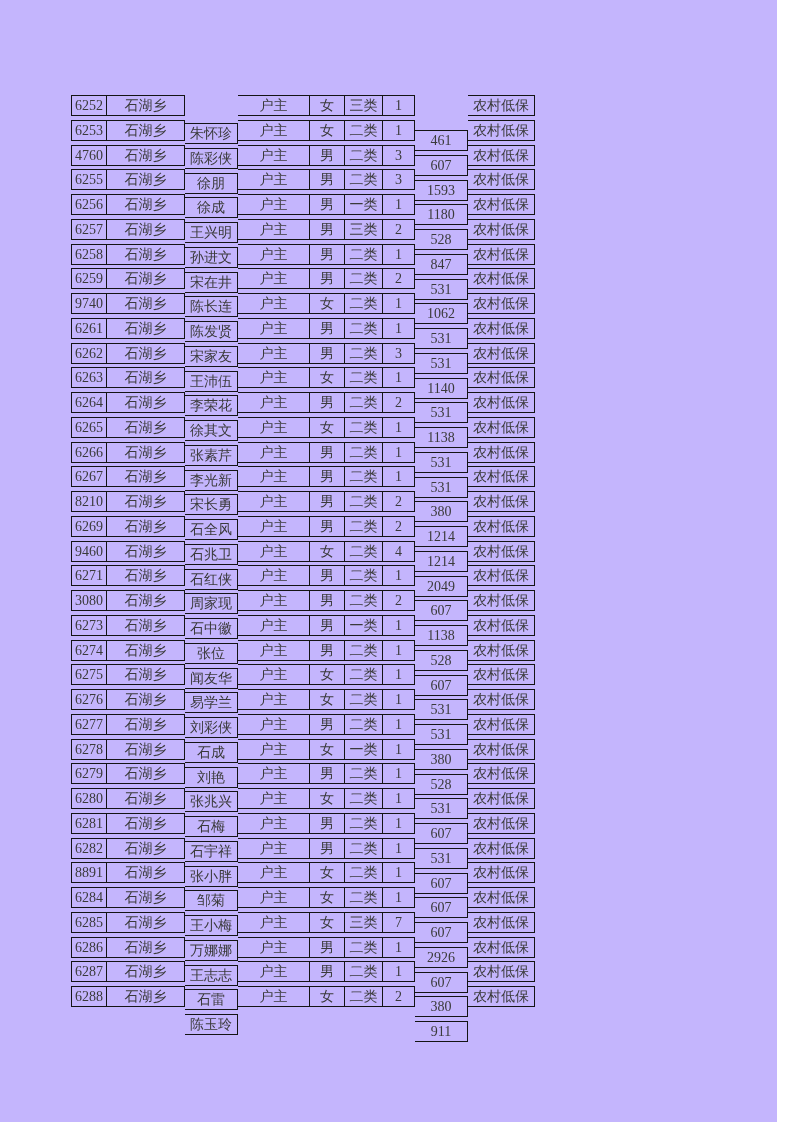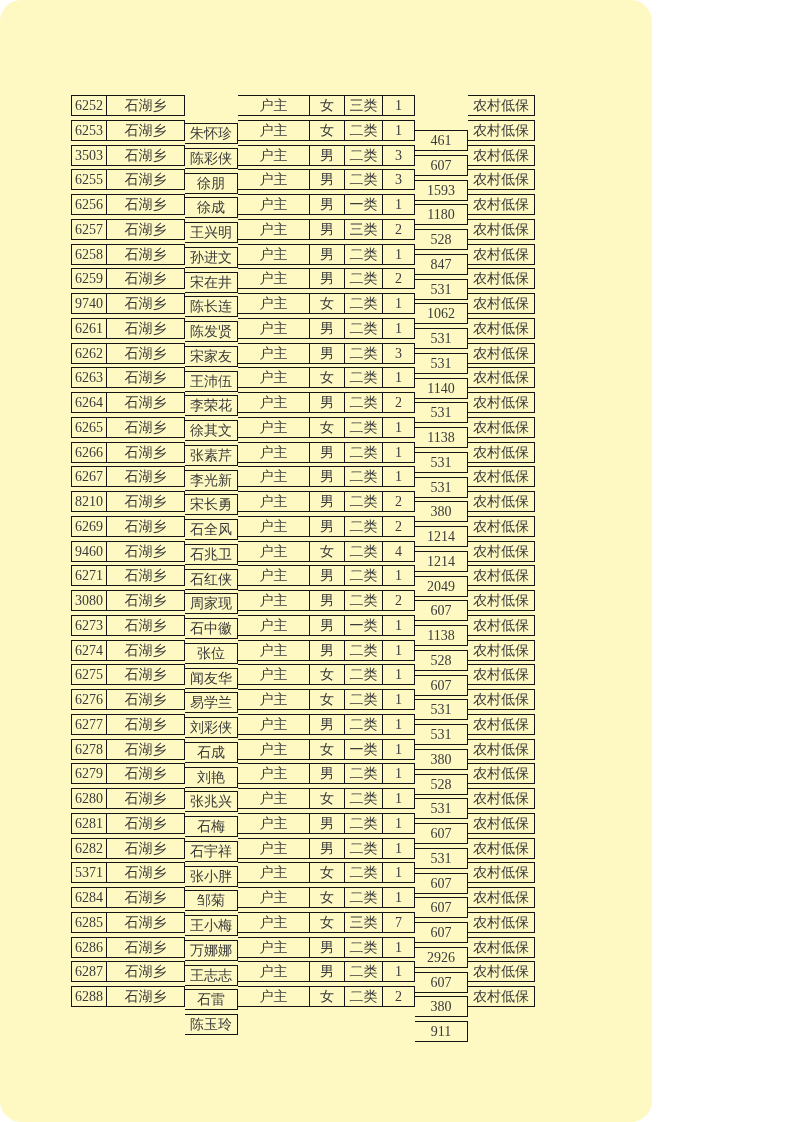--- a/index.html
+++ b/index.html
@@ -2,26 +2,25 @@
 <html><head>
 <meta charset="utf-8">
 <style>
   html, body {
     margin: 0;
     padding: 0;
     background: #ffffff;
   }
   .page {
     position: relative;
-    width: 652px;
+    width: 777px;
     height: 1122px;
-    background: #fef9c3;
+    background: #c4b5fd;
     overflow: hidden;
     font-family: "Liberation Serif", "DejaVu Serif", serif;
-    border-radius: 21px;
   }
   .table {
     position: absolute;
     left: 71px;
     top: 95px;
     width: 464px;
     height: 912px;
     display: flex;
     flex-direction: column;
     justify-content: space-between;
@@ -75,21 +74,21 @@
         <div class="cell c1">石湖乡</div>
         <div class="cell c2">陈彩侠</div>
         <div class="cell c3">户主</div>
         <div class="cell c4">女</div>
         <div class="cell c5">二类</div>
         <div class="cell c6">1</div>
         <div class="cell c7">607</div>
         <div class="cell c8">农村低保</div>
       </div>
       <div class="row">
-        <div class="cell c0">3503</div>
+        <div class="cell c0">4760</div>
         <div class="cell c1">石湖乡</div>
         <div class="cell c2">徐朋</div>
         <div class="cell c3">户主</div>
         <div class="cell c4">男</div>
         <div class="cell c5">二类</div>
         <div class="cell c6">3</div>
         <div class="cell c7">1593</div>
         <div class="cell c8">农村低保</div>
       </div>
       <div class="row">
@@ -394,21 +393,21 @@
         <div class="cell c1">石湖乡</div>
         <div class="cell c2">张小胖</div>
         <div class="cell c3">户主</div>
         <div class="cell c4">男</div>
         <div class="cell c5">二类</div>
         <div class="cell c6">1</div>
         <div class="cell c7">607</div>
         <div class="cell c8">农村低保</div>
       </div>
       <div class="row">
-        <div class="cell c0">5371</div>
+        <div class="cell c0">8891</div>
         <div class="cell c1">石湖乡</div>
         <div class="cell c2">邹菊</div>
         <div class="cell c3">户主</div>
         <div class="cell c4">女</div>
         <div class="cell c5">二类</div>
         <div class="cell c6">1</div>
         <div class="cell c7">607</div>
         <div class="cell c8">农村低保</div>
       </div>
       <div class="row">

